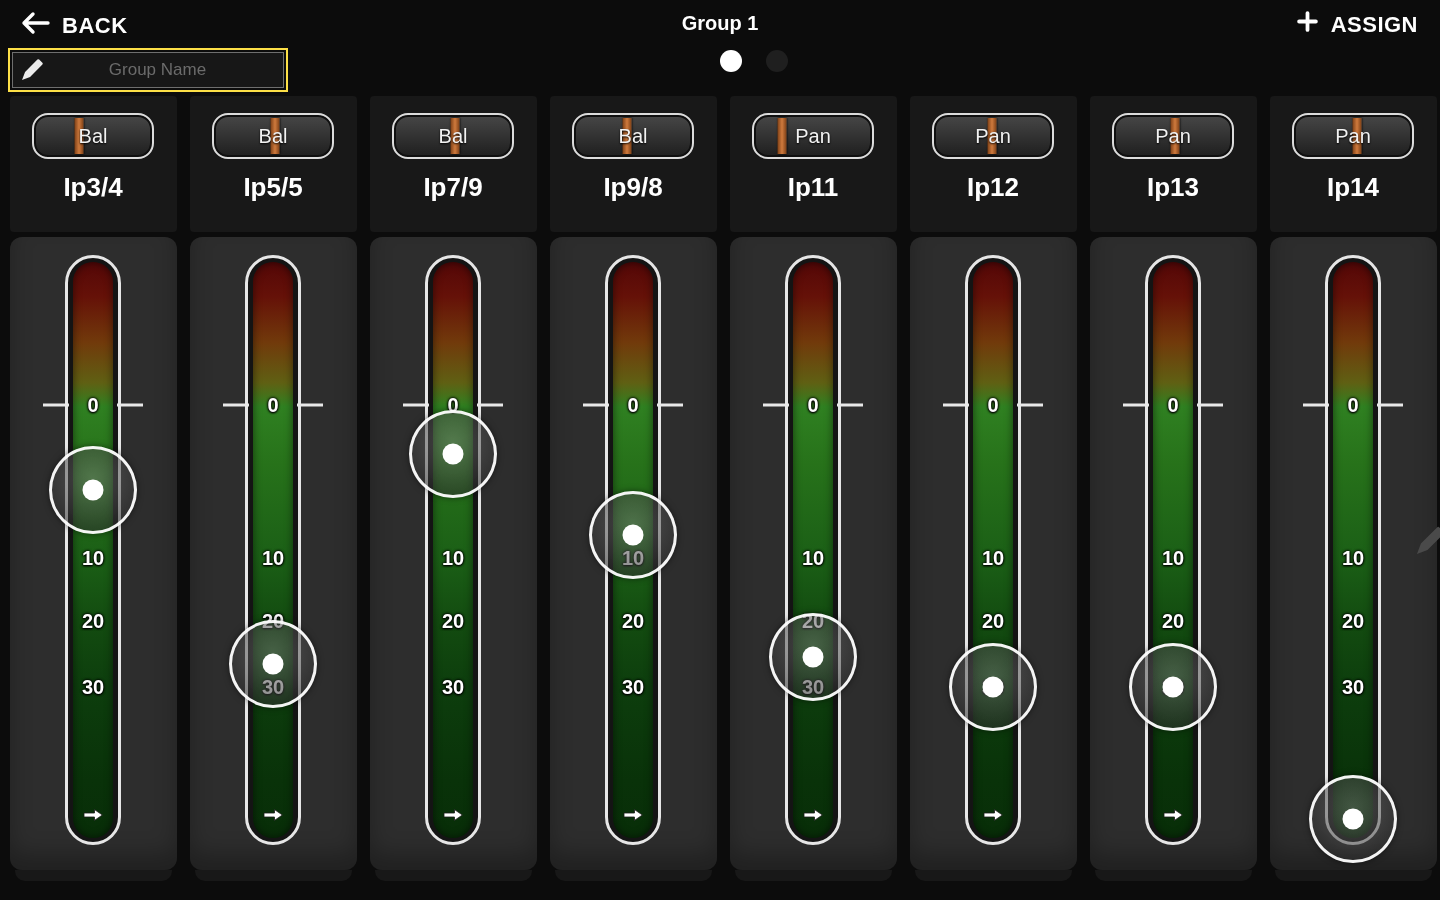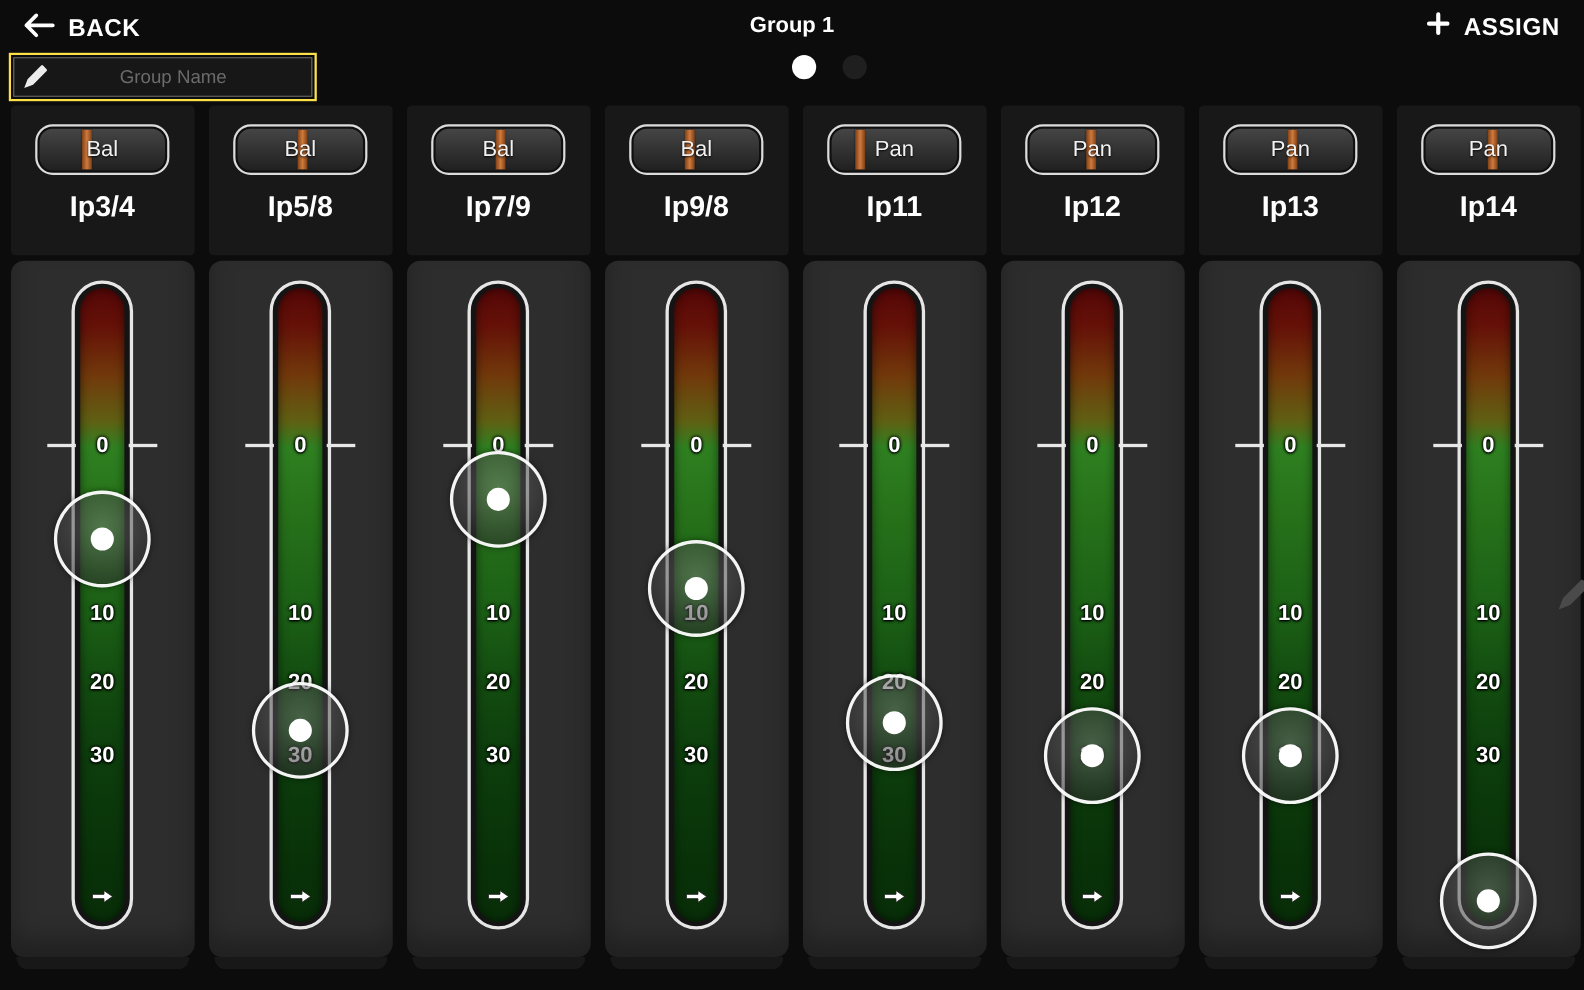--- a/index.html
+++ b/index.html
@@ -149,21 +149,21 @@
       </div>
     </div>
   </div>
 
   <div class="channel">
     <div class="ch-header">
       <button class="pan-btn">
         <span class="pan-bar" style="left: 52%;"></span>
         <span class="pan-label">Bal</span>
       </button>
-      <div class="ch-name">Ip5/8</div>
+      <div class="ch-name">Ip5/5</div>
     </div>
     <div class="fader-panel">
       <div class="fader-track">
         <div class="track-fill"></div>
         <div class="marks">
               <div class="scale-mark" style="top: 25.1%;">0</div>
               <div class="tick tick-left" style="top: 25.1%;"></div>
               <div class="tick tick-right" style="top: 25.1%;"></div>
               <div class="scale-mark" style="top: 51.4%;">10</div>
               <div class="scale-mark" style="top: 62.2%;">20</div>

